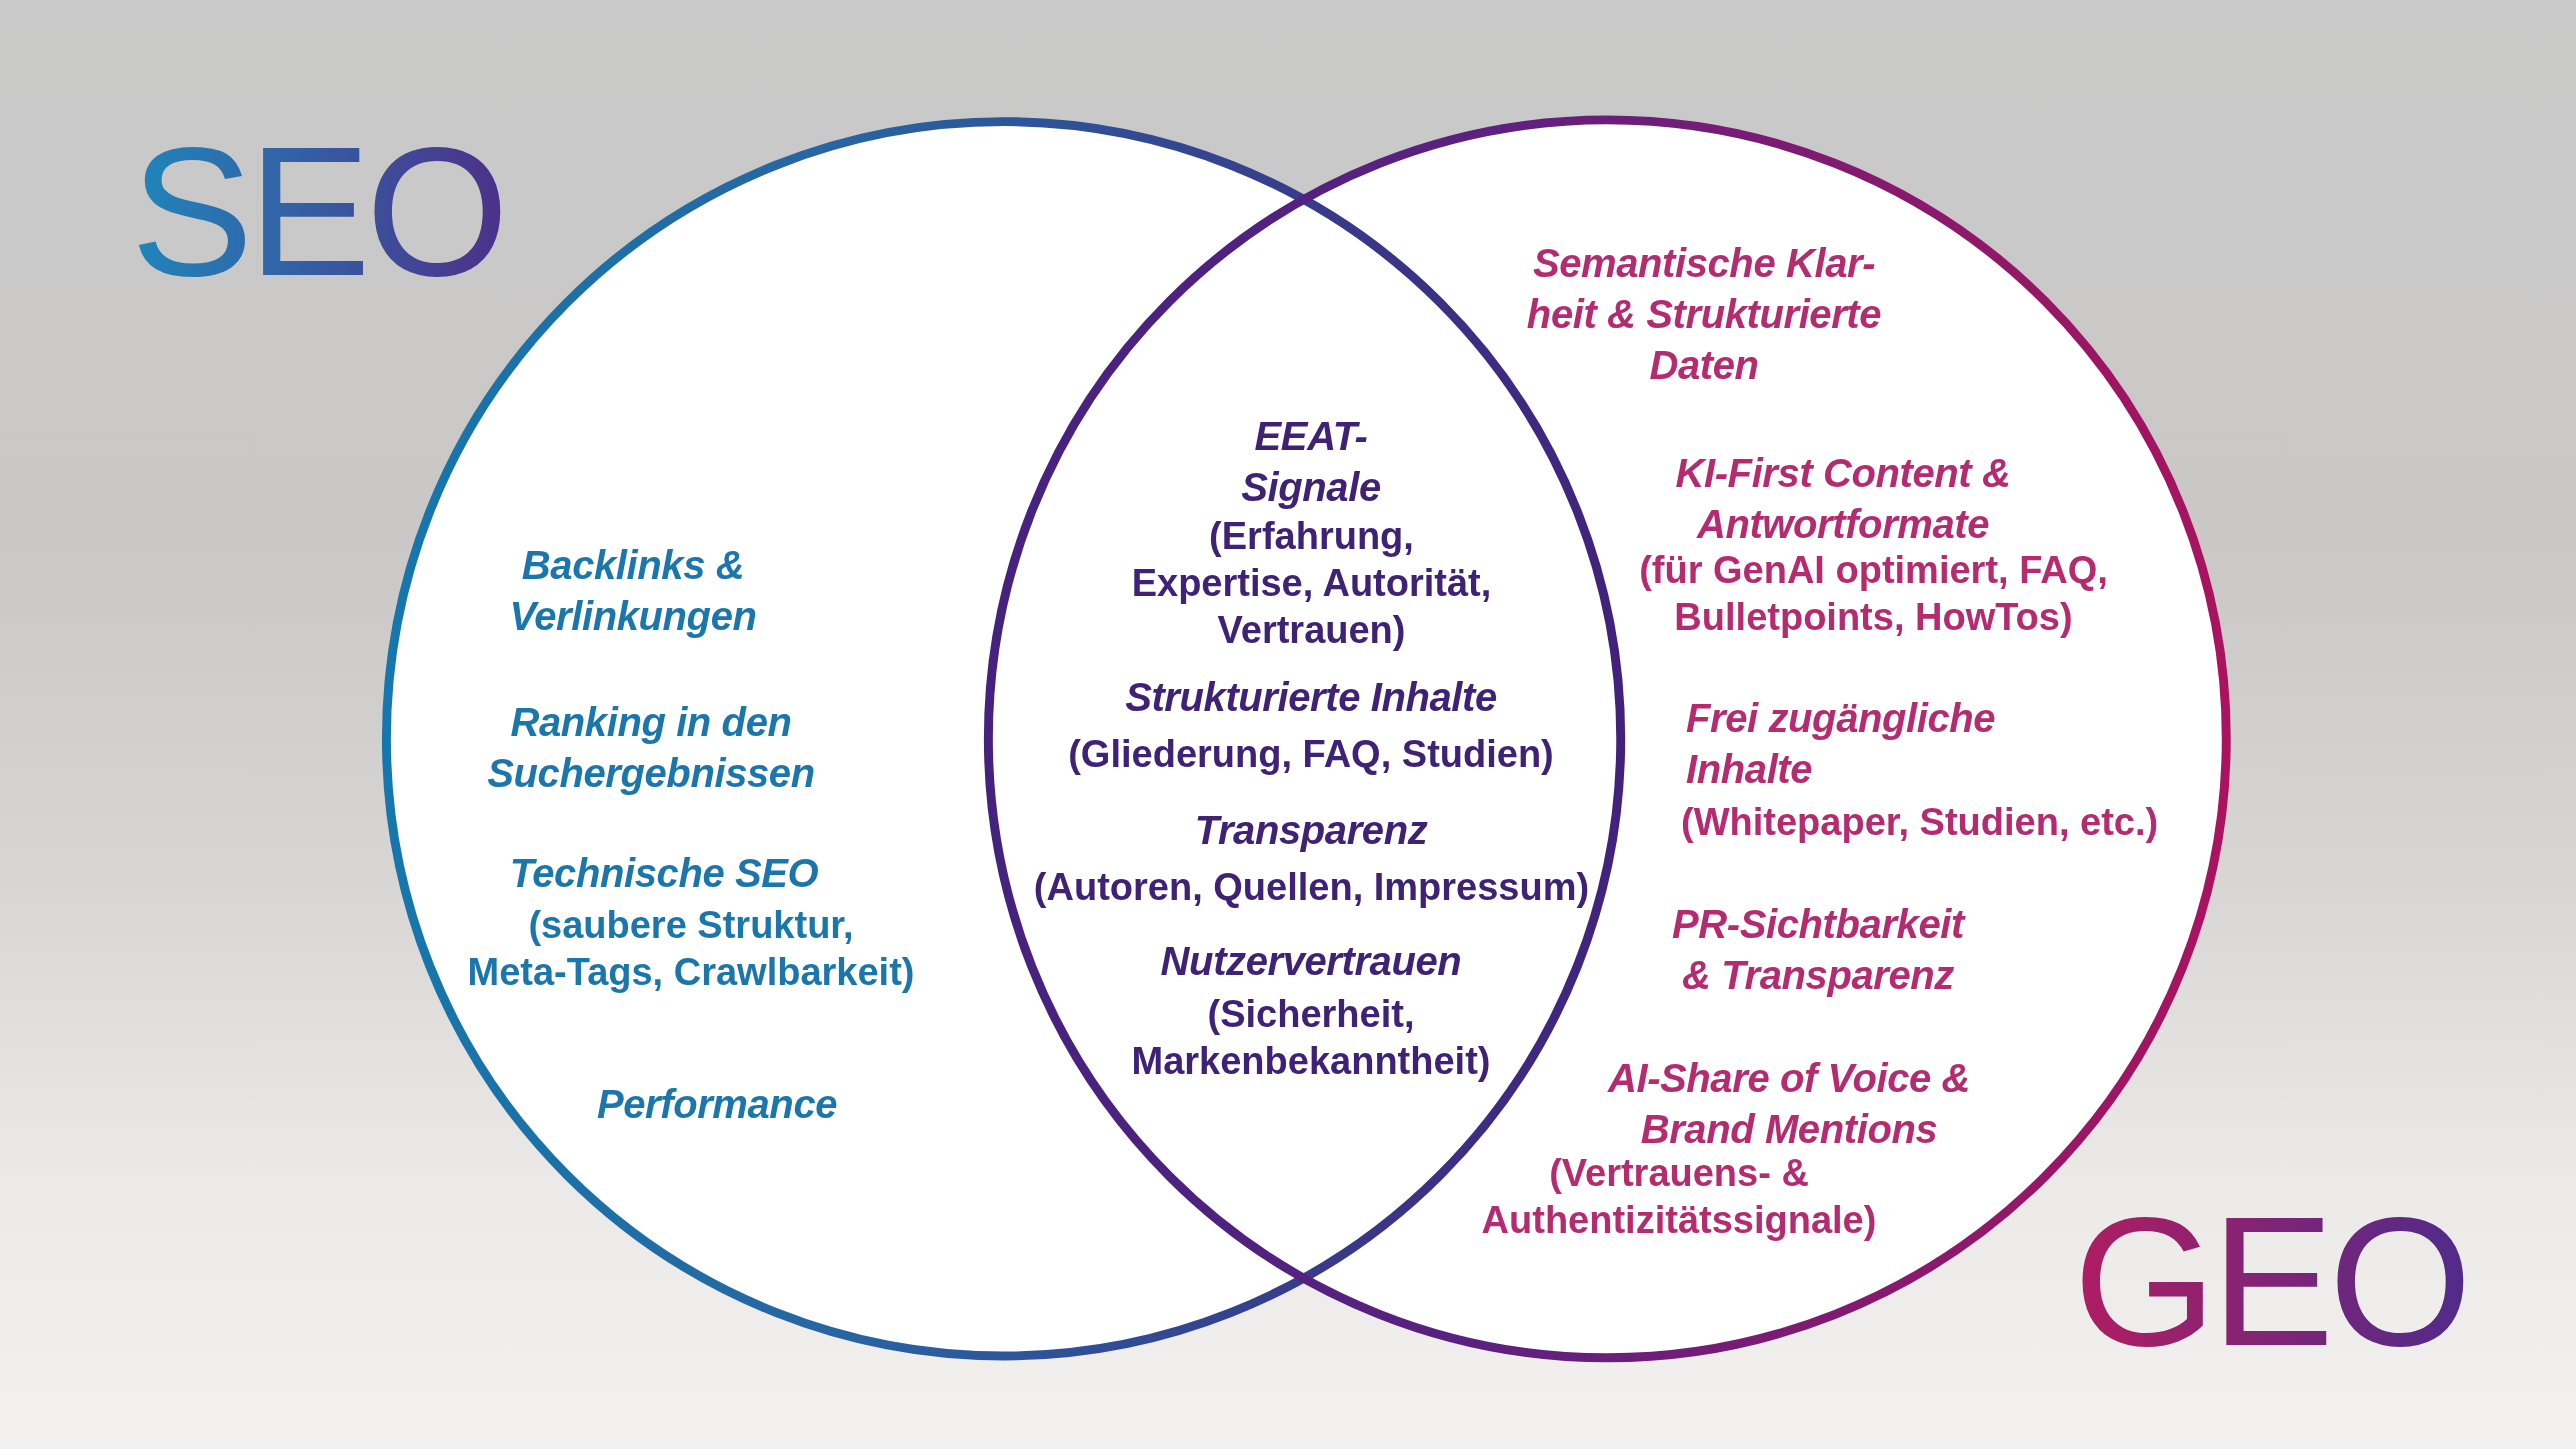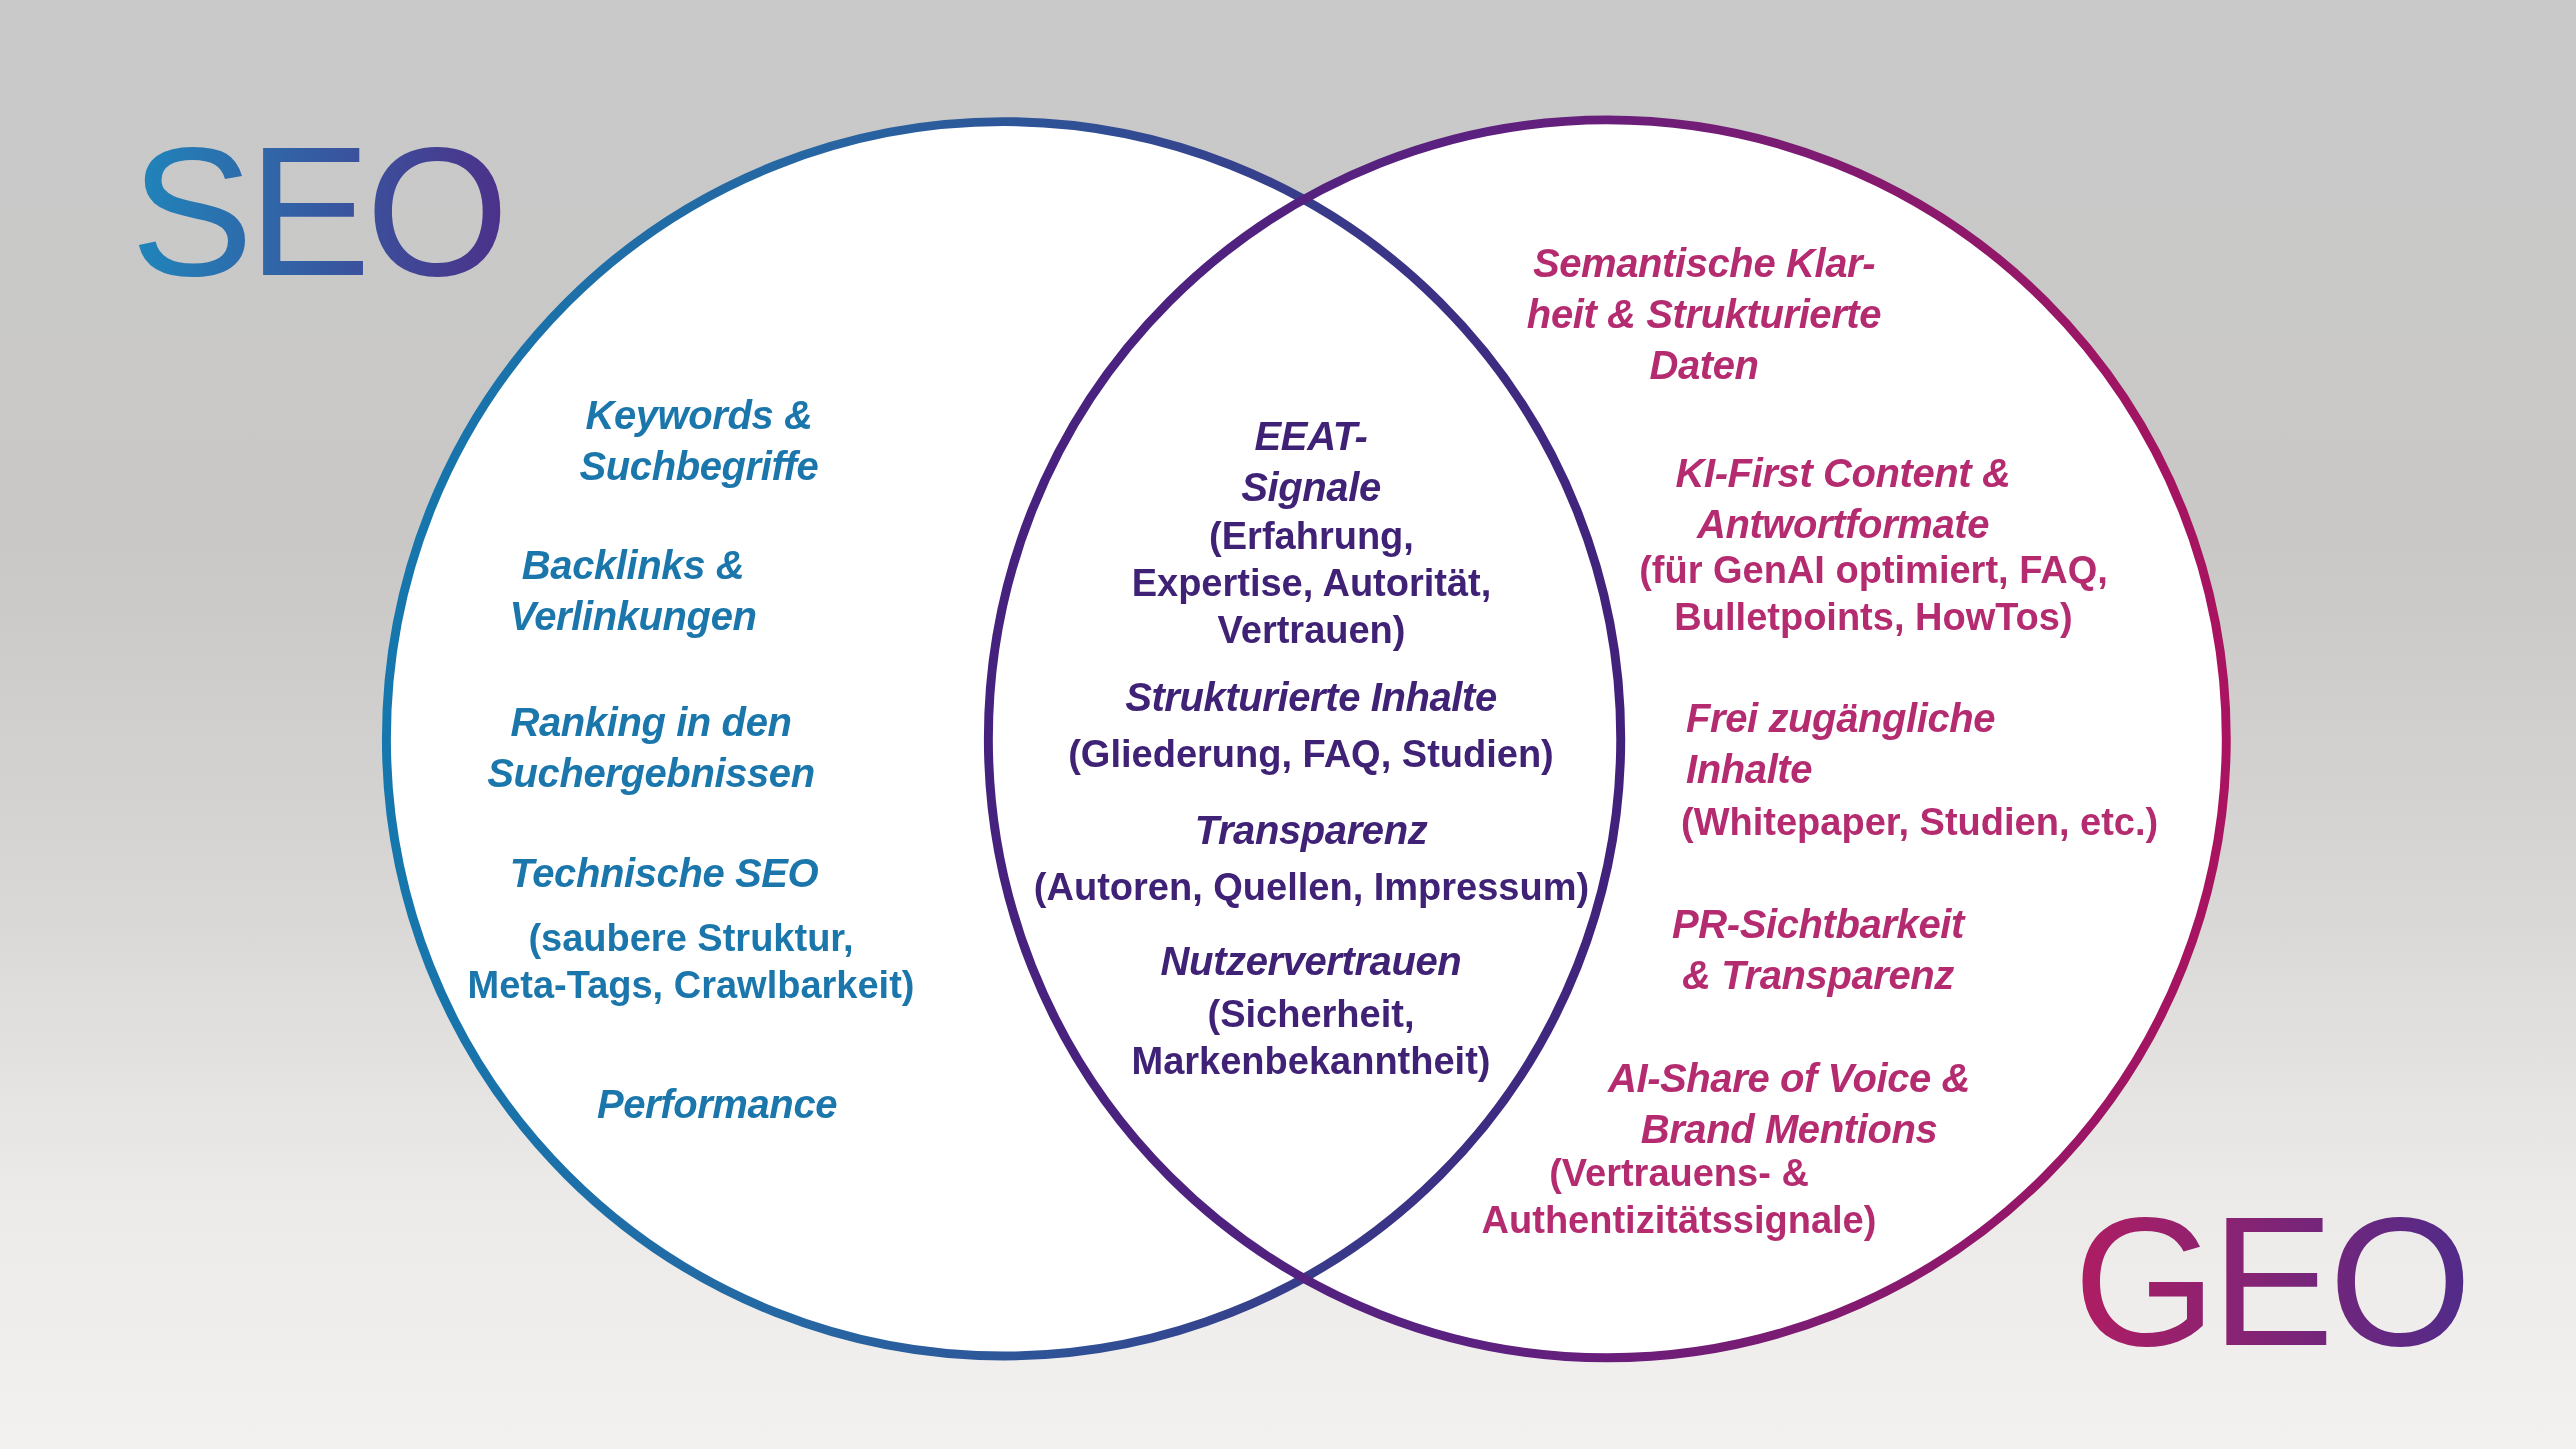--- a/index.html
+++ b/index.html
@@ -47,28 +47,27 @@
 
     <circle cx="1122" cy="826" r="690" fill="#ffffff"></circle>
     <circle cx="1797" cy="826" r="692" fill="#ffffff"></circle>
     <circle cx="1122" cy="826" r="690" fill="none" stroke="url(#grad-left)" stroke-width="10"></circle>
     <circle cx="1797" cy="826" r="692" fill="none" stroke="url(#grad-right)" stroke-width="10"></circle>
 
     <text x="146" y="308" font-size="206" letter-spacing="-6" fill="url(#grad-seo-label)">SEO</text>
     <text x="2318" y="1504" font-size="206" letter-spacing="-6" fill="url(#grad-geo-label)">GEO</text>
   </svg>
 
-  <div class="item hdr t-blue" style="top:390px;left:386px;width:626px;">Keywords &amp;<br>Suchbegriffe</div>
 
   <div class="item hdr t-blue" style="top:540px;left:320px;width:626px;">Backlinks &amp;<br>Verlinkungen</div>
 
   <div class="item hdr t-blue" style="top:697px;left:338px;width:626px;">Ranking in den<br>Suchergebnissen</div>
 
   <div class="item hdr t-blue" style="top:848px;left:351px;width:626px;">Technische SEO</div>
-  <div class="item cap t-blue" style="top:902px;left:333px;width:716px;margin-top:13px;">(saubere Struktur,<br>Meta-Tags, Crawlbarkeit)</div>
+  <div class="item cap t-blue" style="top:902px;left:333px;width:716px;">(saubere Struktur,<br>Meta-Tags, Crawlbarkeit)</div>
 
   <div class="item hdr t-blue" style="top:1055px;left:404px;width:626px;margin-top:24px;">Performance</div>
 
   <div class="item hdr t-purple" style="top:411px;left:998px;width:626px;">EEAT-<br>Signale</div>
   <div class="item cap t-purple" style="top:513px;left:945px;width:733px;">(Erfahrung,<br>Expertise, Autorität,<br>Vertrauen)</div>
 
   <div class="item hdr t-purple" style="top:672px;left:953px;width:716px;">Strukturierte Inhalte</div>
   <div class="item cap t-purple" style="top:731px;left:953px;width:716px;">(Gliederung, FAQ, Studien)</div>
 
   <div class="item hdr t-purple" style="top:805px;left:998px;width:626px;">Transparenz</div>

